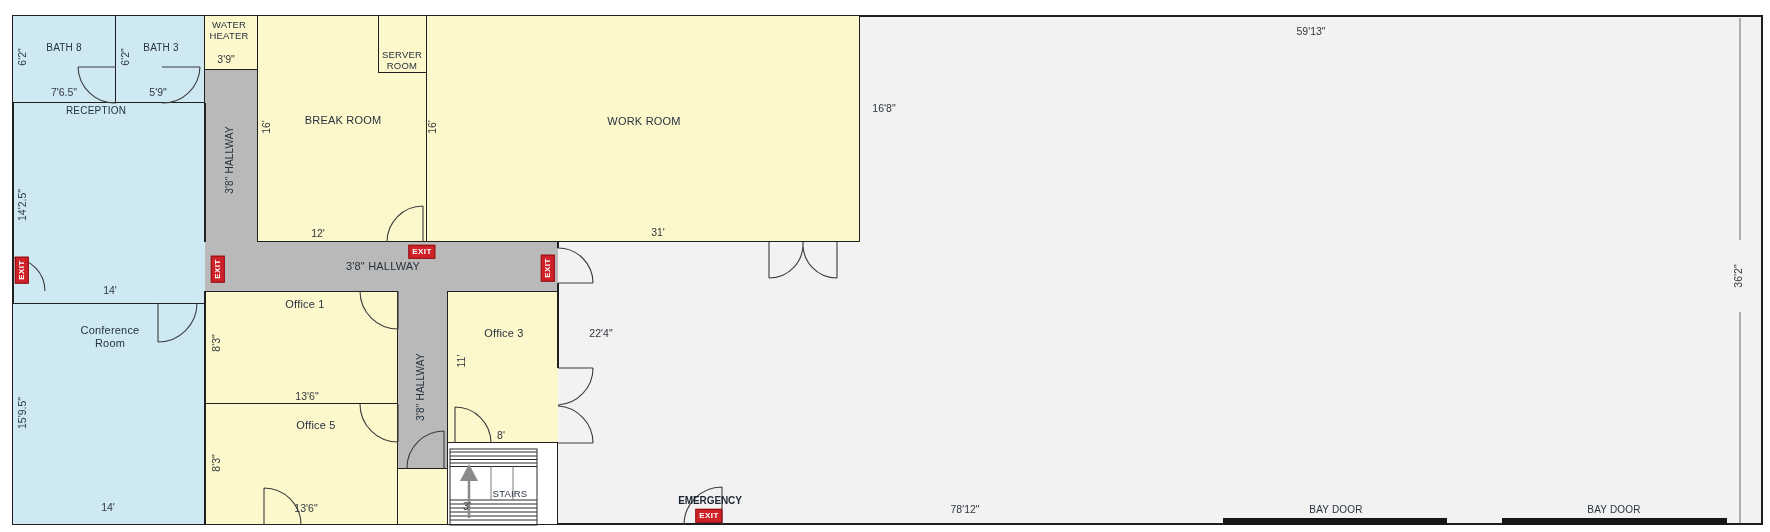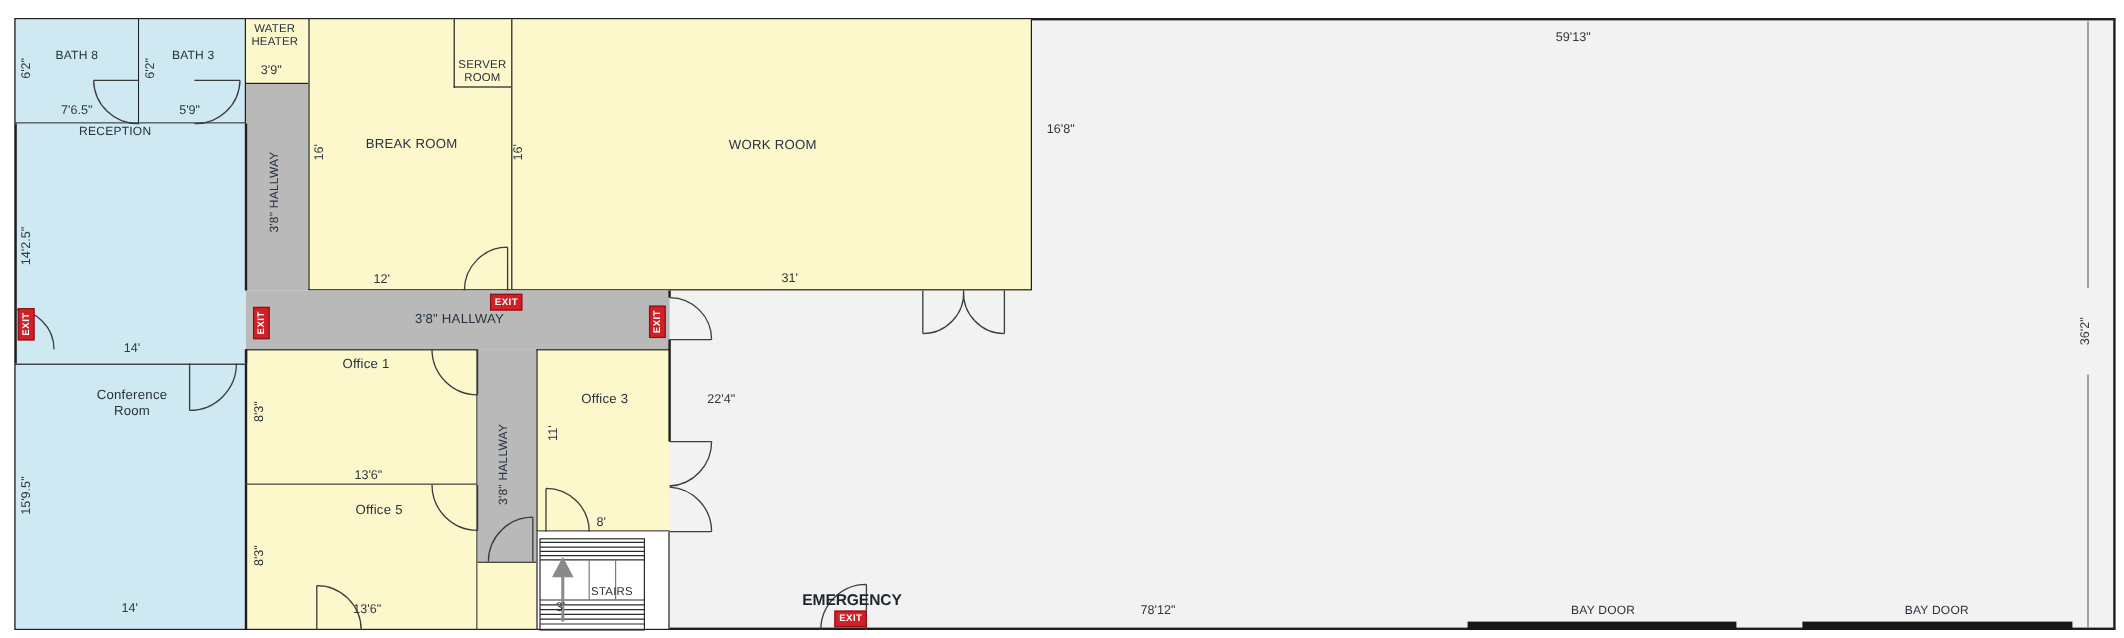--- a/index.html
+++ b/index.html
@@ -14,21 +14,21 @@
          white-space:nowrap; text-align:center; letter-spacing:.2px; z-index:30; }
   .small { font-size:10px; }
   .tiny { font-size:9.5px; }
   .dim { font-size:10.5px; color:#30373d; letter-spacing:0; }
   .v { transform:translate(-50%,-50%) rotate(-90deg); }
   .wrap { white-space:normal; line-height:1.2; }
   .exitsign { position:absolute; transform:translate(-50%,-50%); background:#cf2128; color:#fff;
               font-weight:bold; font-size:8px; padding:1px 3px; border:1px solid #8e1116;
               letter-spacing:.4px; z-index:40; line-height:1.3; }
   .exitsign.v { transform:translate(-50%,-50%) rotate(-90deg); }
-  .emg { position:absolute; transform:translate(-50%,-50%); font-weight:bold; font-size:13px;
+  .emg { position:absolute; transform:translate(-50%,-50%); font-weight:bold; font-size:10px;
          color:#1d2733; letter-spacing:-0.1px; z-index:40; }
   .baybar { position:absolute; height:7px; background:#161616; z-index:25; }
   svg.overlay { position:absolute; left:0; top:0; z-index:20; pointer-events:none; }
 </style>
 </head>
 <body>
 
 <div id="stage">
 
   <div class="room" style="left:12px;top:15px;width:1751px;height:510px;border:2px solid #1f1f1f;background:#f2f2f2;"></div>

